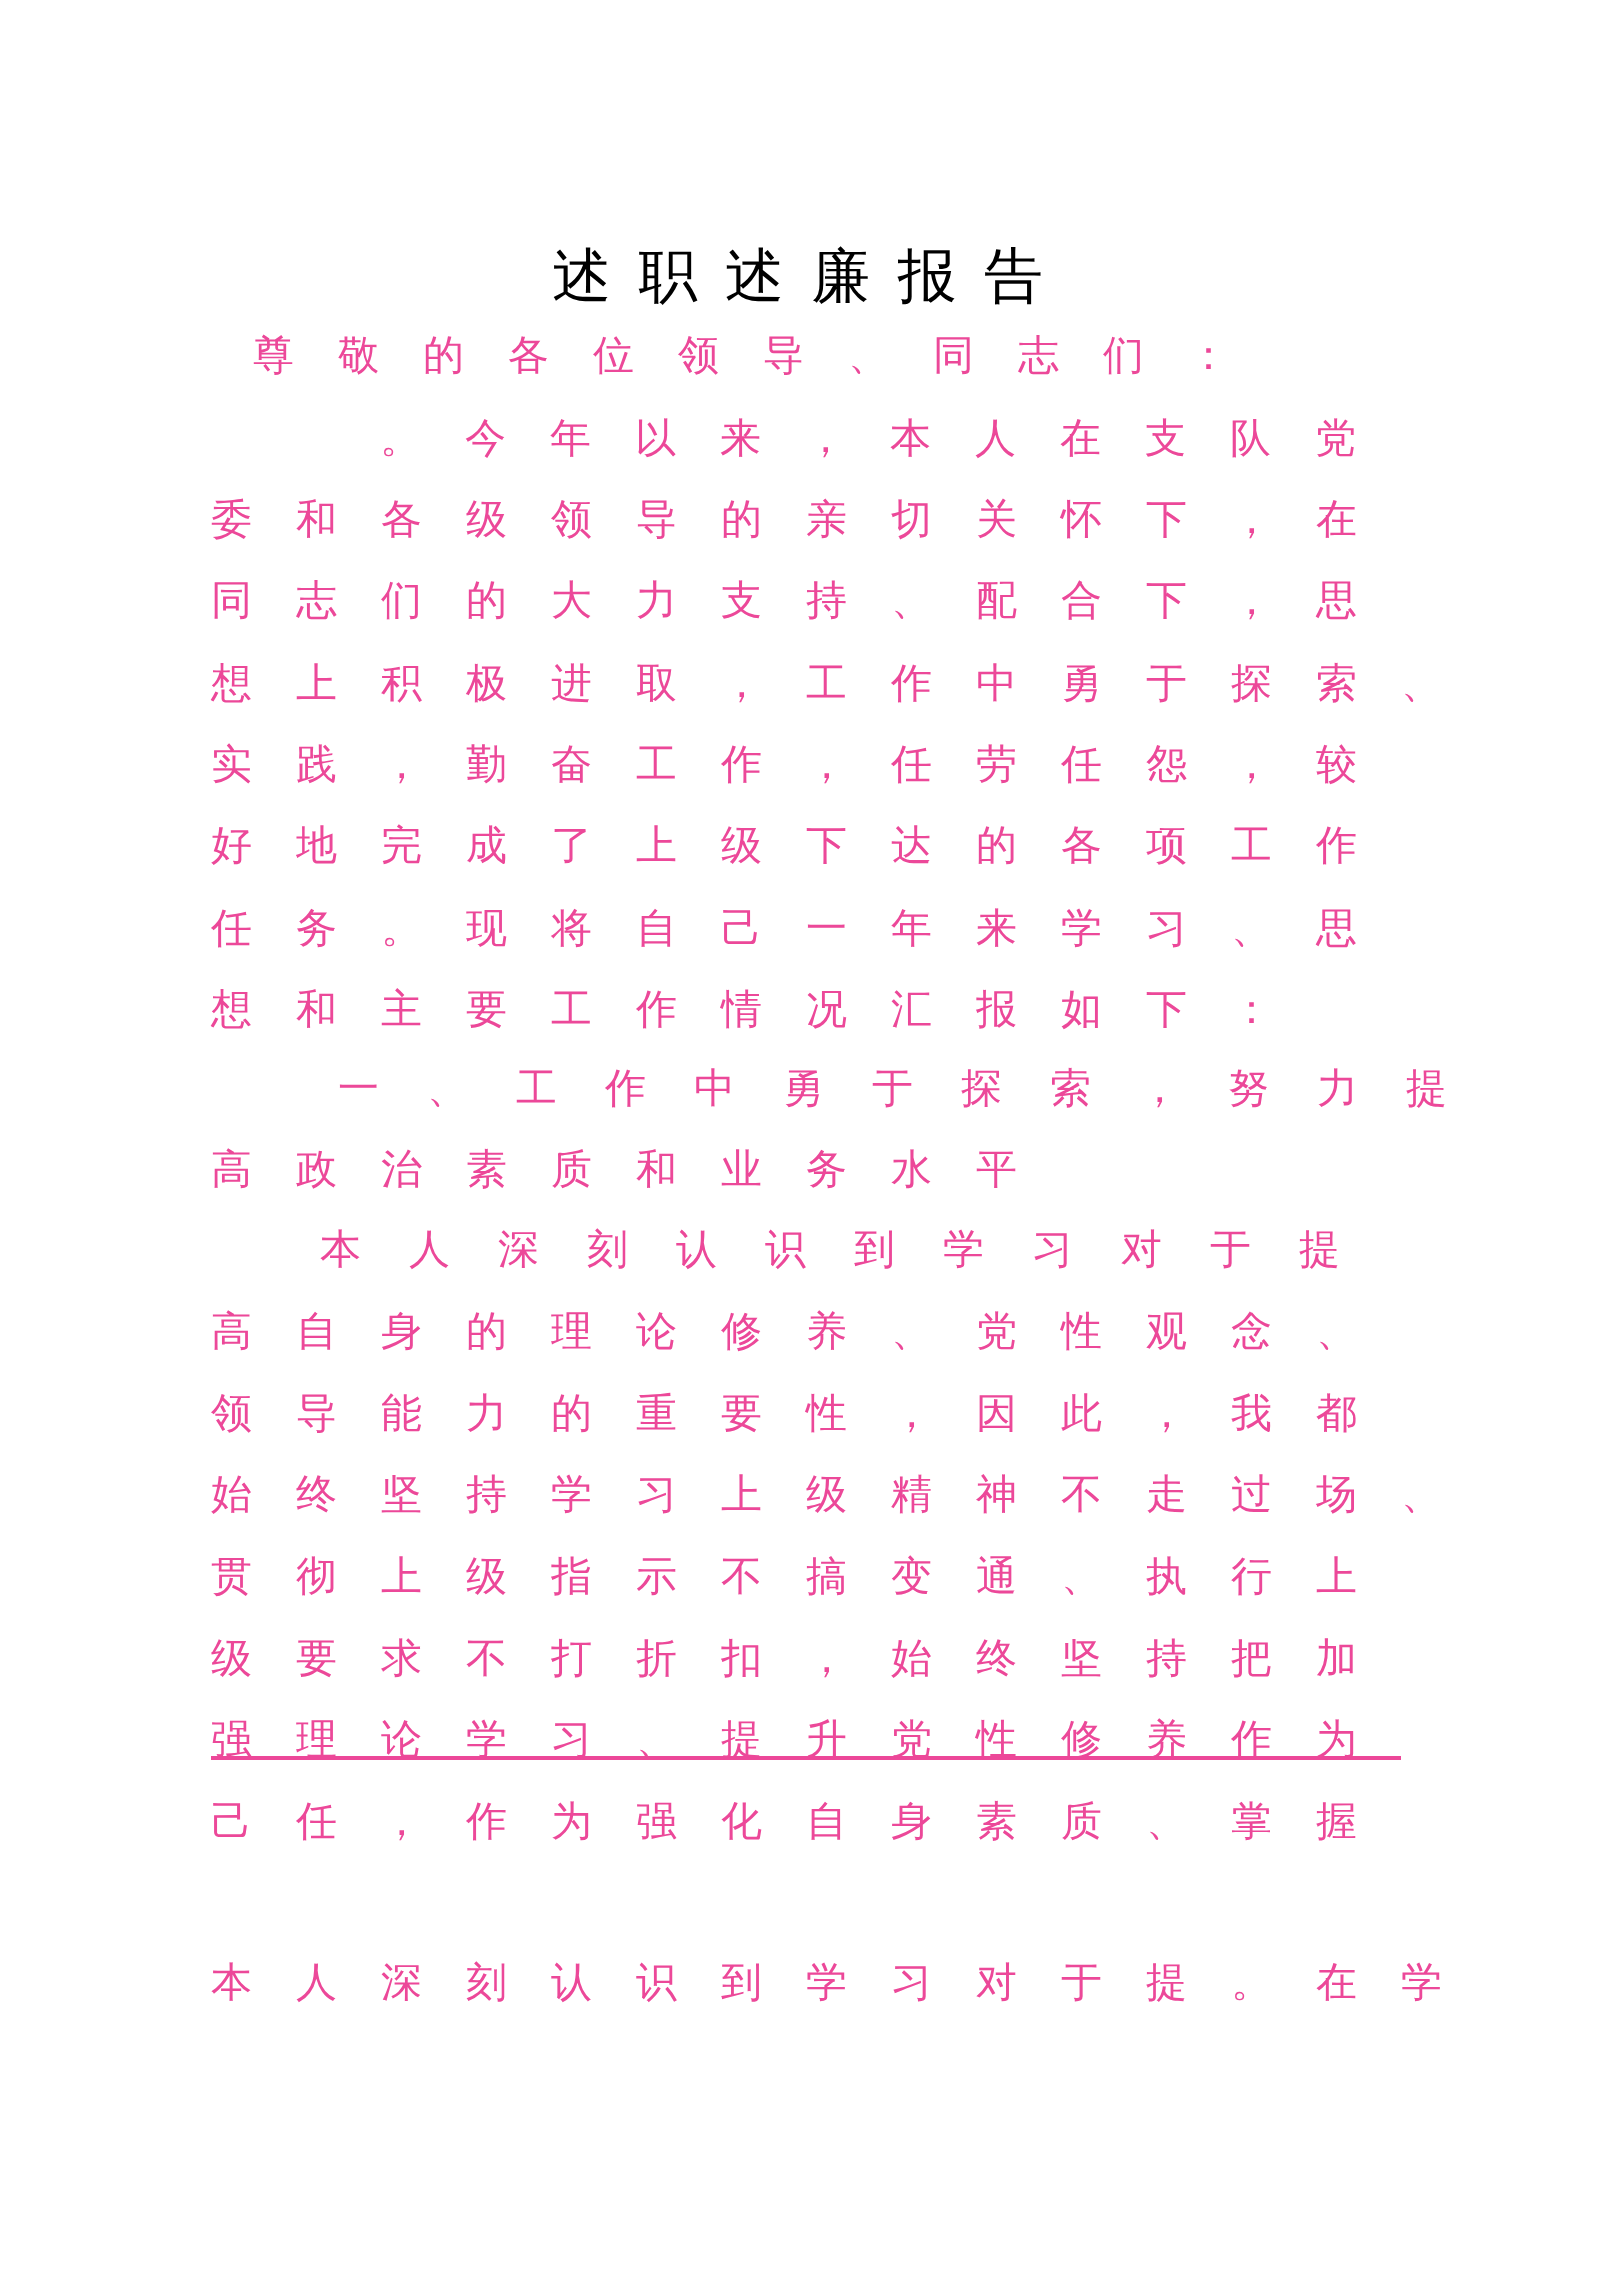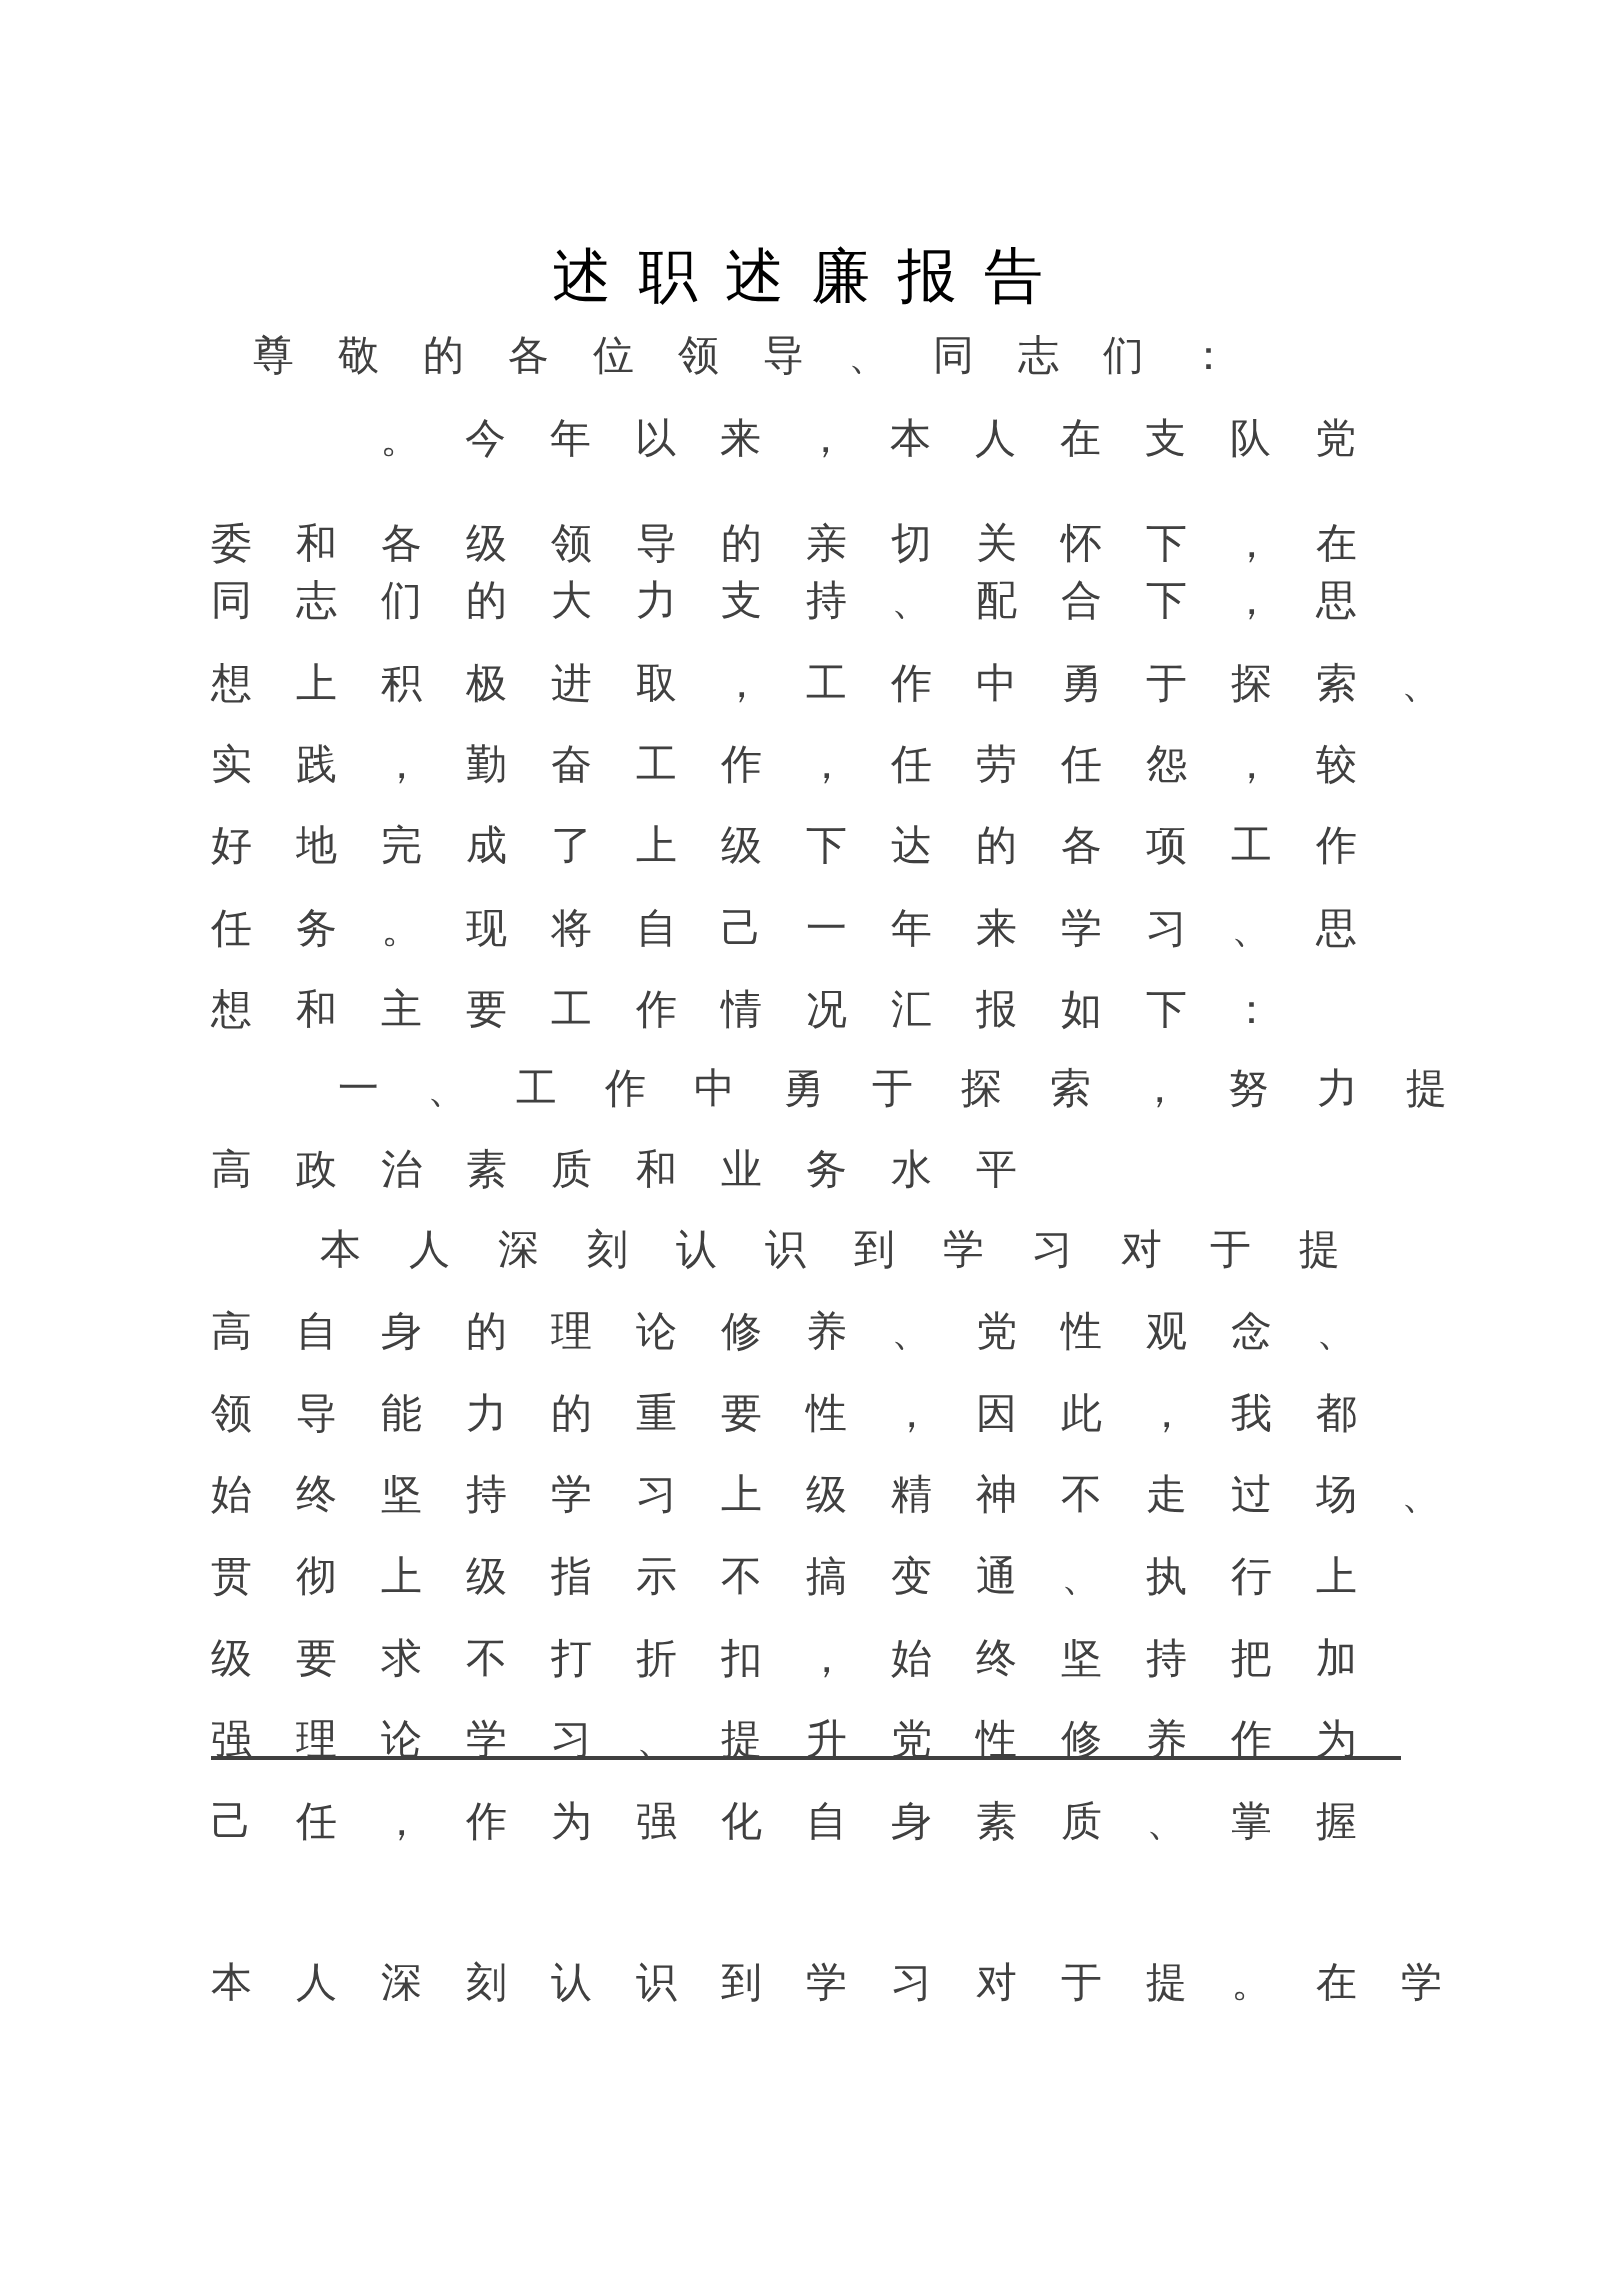--- a/index.html
+++ b/index.html
@@ -8,34 +8,34 @@
     .title {
       position: absolute; left: 552px; top: 240px;
       font-family: "DejaVu Sans", sans-serif;
       font-size: 59px; line-height: 71px; letter-spacing: 27.4px;
       color: #000; white-space: nowrap;
     }
     .line {
       position: absolute;
       font-family: "DejaVu Sans", sans-serif;
       font-size: 41px; line-height: 49px;
-      color: #404040; white-space: nowrap;
+      color: #ec4899; white-space: nowrap;
       letter-spacing: 44px;
     }
     .wide { letter-spacing: 48px; }
   </style>
 </head>
 <body>
 
 <div class="page">
   <div class="title">述职述廉报告</div>
 
   <div class="line" style="left:253px; top:331px;">尊敬的各位领导、同志们：</div>
   <div class="line" style="left:380px; top:414px;">。今年以来，本人在支队党</div>
-  <div class="line" style="left:211px; top:495px;margin-top:24px;">委和各级领导的亲切关怀下，在</div>
+  <div class="line" style="left:211px; top:495px;">委和各级领导的亲切关怀下，在</div>
   <div class="line" style="left:211px; top:576px;">同志们的大力支持、配合下，思</div>
   <div class="line" style="left:211px; top:659px;">想上积极进取，工作中勇于探索、</div>
   <div class="line" style="left:211px; top:740px;">实践，勤奋工作，任劳任怨，较</div>
   <div class="line" style="left:211px; top:821px;">好地完成了上级下达的各项工作</div>
   <div class="line" style="left:211px; top:904px;">任务。现将自己一年来学习、思</div>
   <div class="line" style="left:211px; top:985px;">想和主要工作情况汇报如下：</div>
   <div class="line wide" style="left:338px; top:1064px;">一、工作中勇于探索，努力提</div>
   <div class="line" style="left:211px; top:1145px;">高政治素质和业务水平</div>
   <div class="line wide" style="left:320px; top:1225px;">本人深刻认识到学习对于提</div>
   <div class="line" style="left:211px; top:1307px;">高自身的理论修养、党性观念、</div>

